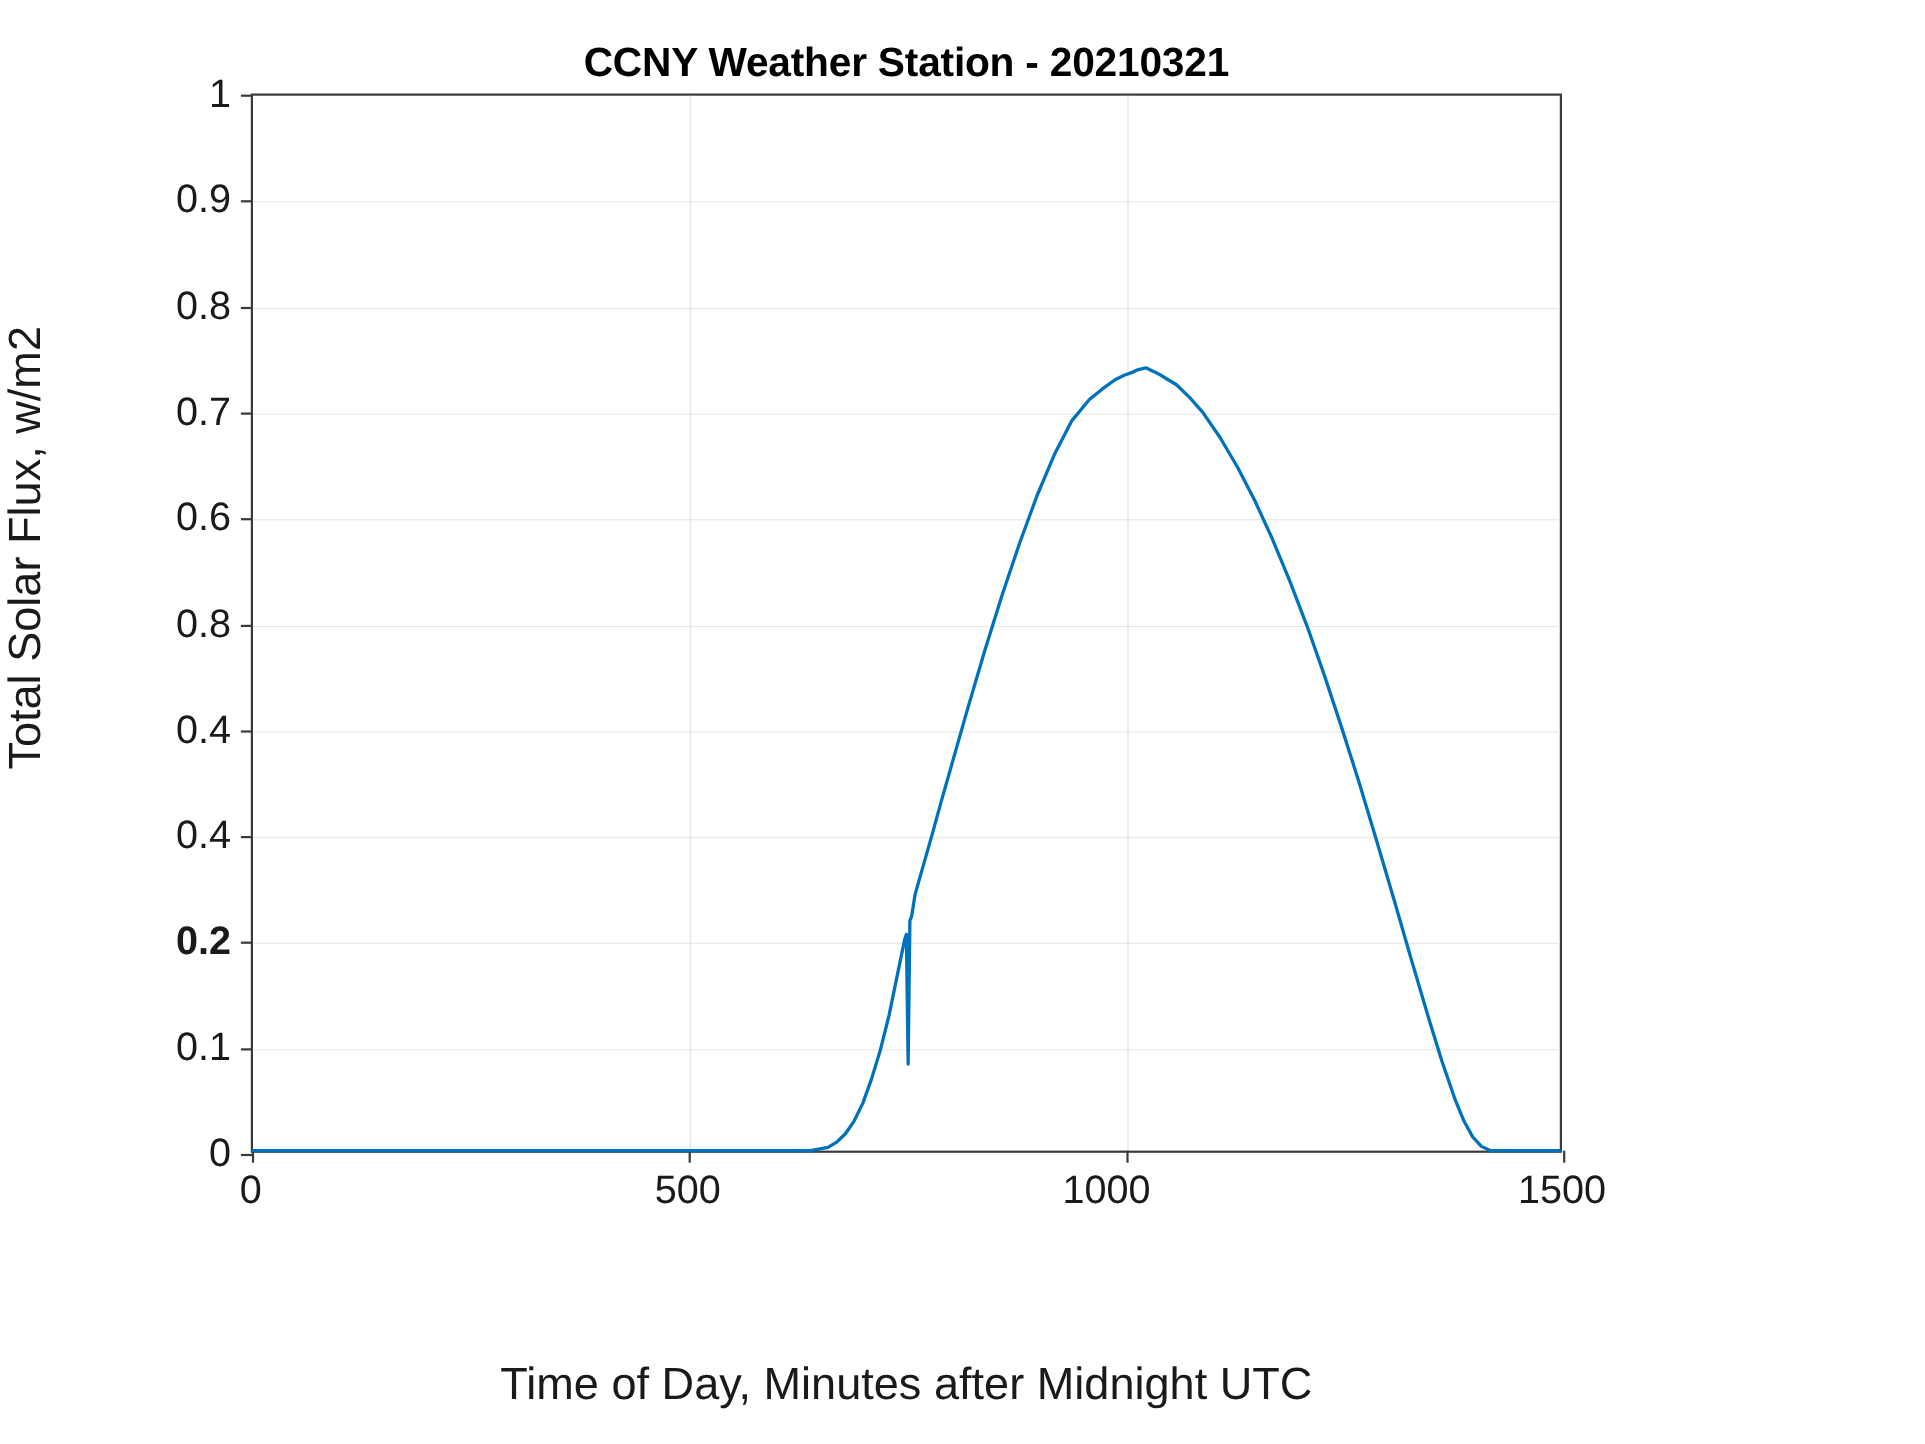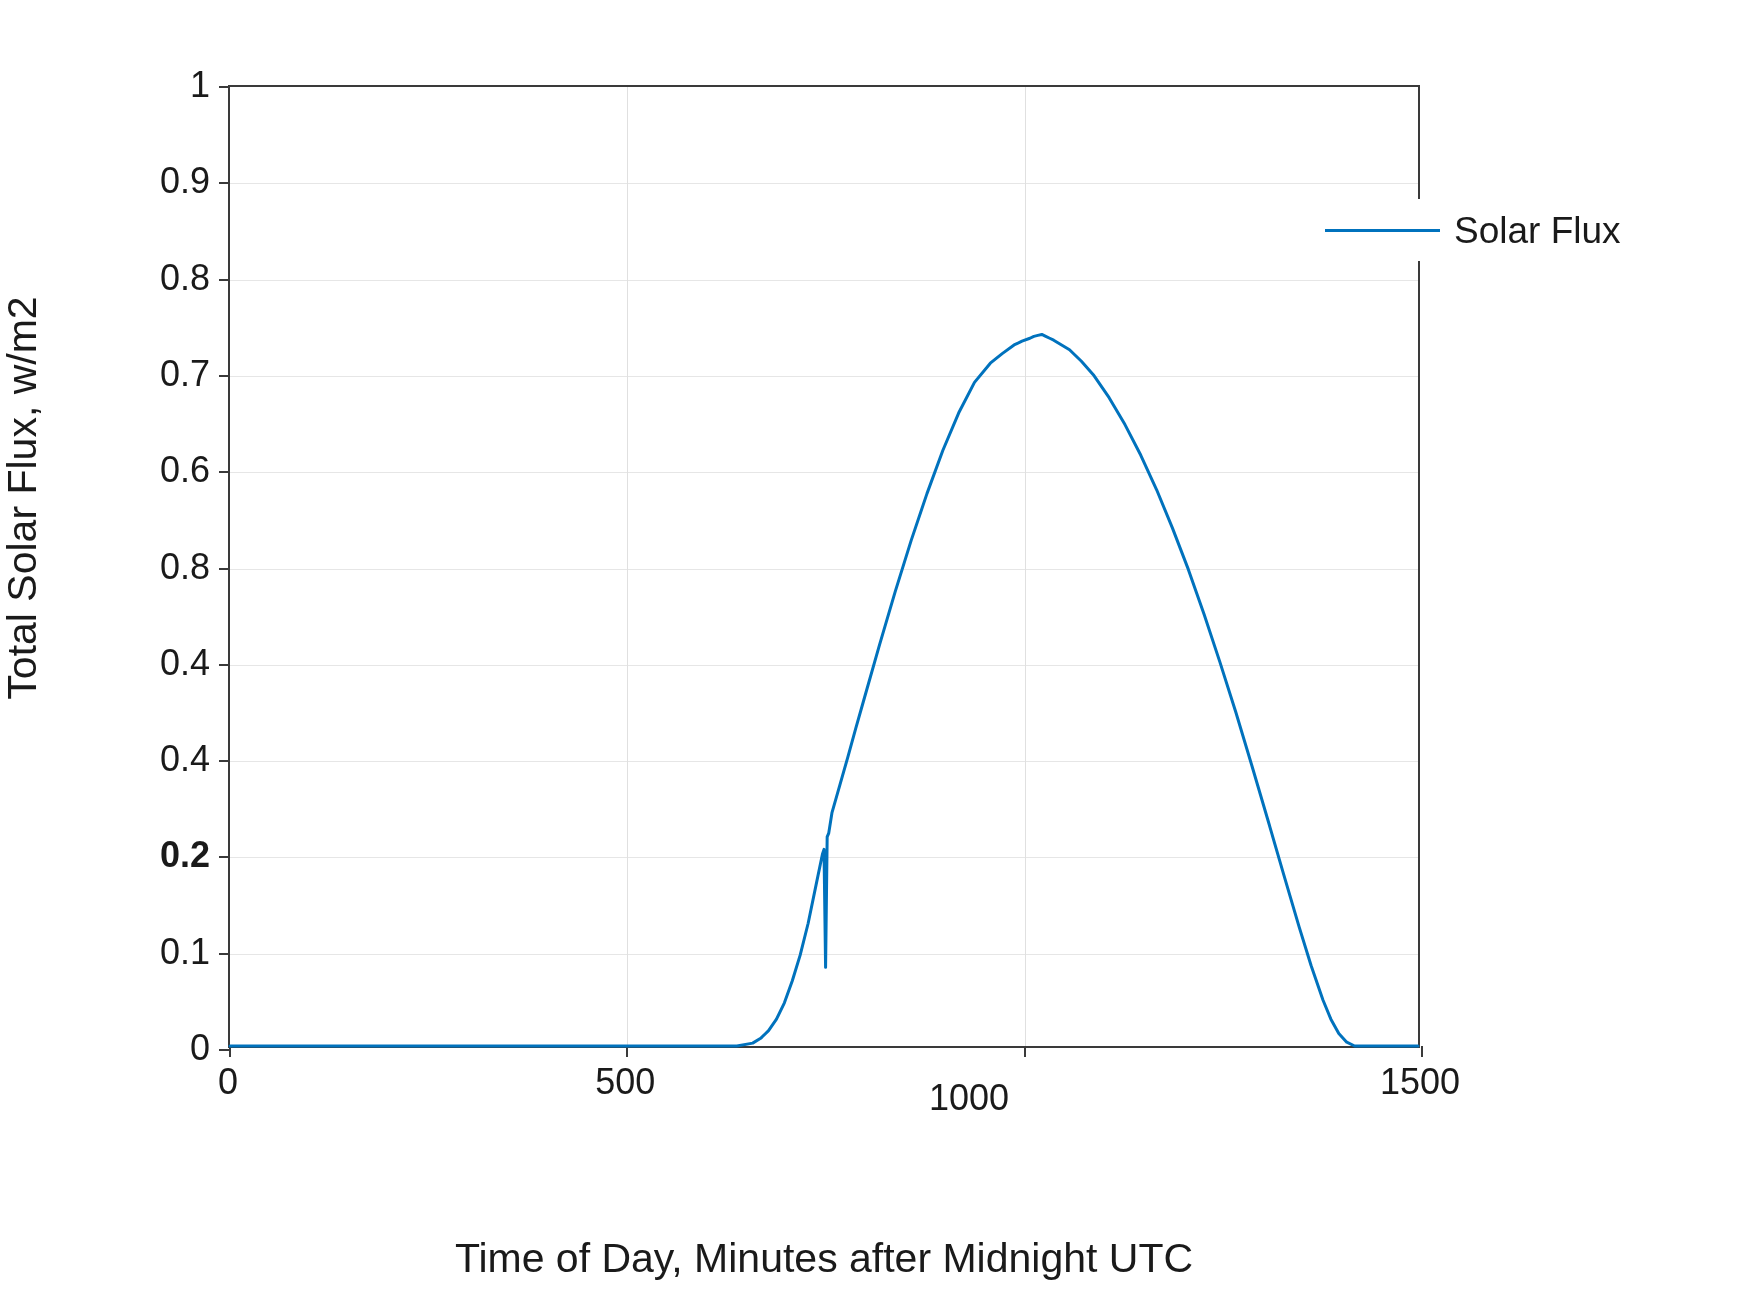--- a/index.html
+++ b/index.html
@@ -55,20 +55,21 @@
     display:flex;align-items:center;gap:14px;background:#ffffff;
   }
   #legend-line-swatch{width:115px;height:0;border-top:3px solid #0072BD;}
   #legend-label{font-size:37px;color:#1a1a1a;line-height:1;white-space:nowrap;}
 </style>
 </head>
 <body>
 
 <div id="figure">
 
+  <div id="chart-title">CCNY Weather Station - 20210321</div>
 
   <div id="plot-area">
     <div id="gridlines-h">
         <div class="gridline-h" style="top: 866.7px;"></div>
         <div class="gridline-h" style="top: 770.4px;"></div>
         <div class="gridline-h" style="top: 674.1px;"></div>
         <div class="gridline-h" style="top: 577.8px;"></div>
         <div class="gridline-h" style="top: 481.5px;"></div>
         <div class="gridline-h" style="top: 385.2px;"></div>
         <div class="gridline-h" style="top: 288.9px;"></div>
@@ -96,43 +97,39 @@
         <div class="tickmark-x" style="left: -1px;"></div>
         <div class="tickmark-x" style="left: 396.333px;"></div>
         <div class="tickmark-x" style="left: 793.667px;"></div>
         <div class="tickmark-x" style="left: 1191px;"></div>
       </div>
 
     <svg id="series-svg" viewBox="0 0 1192 963" preserveAspectRatio="none">
       <polyline id="solar-flux-line" fill="none" stroke="#0072BD" stroke-width="3" stroke-linejoin="round" stroke-linecap="round" vector-effect="non-scaling-stroke" points="0.00,963.00 47.68,963.00 95.36,963.00 143.04,963.00 190.72,963.00 238.40,963.00 286.08,963.00 333.76,963.00 381.44,963.00 429.12,963.00 476.80,963.00 508.59,963.00 524.48,960.11 532.43,955.30 540.37,947.59 548.32,936.04 556.27,919.66 564.21,897.52 572.16,871.51 580.11,839.74 588.05,801.22 594.41,770.40 596.00,765.59 597.59,884.03 599.18,753.07 600.77,749.21 603.95,728.99 611.89,701.06 619.84,673.14 627.79,644.25 635.73,616.32 651.63,560.47 667.52,506.54 683.41,455.50 699.31,408.31 715.20,364.98 731.09,327.42 746.99,296.60 762.88,277.34 774.80,267.71 786.72,259.05 794.67,255.20 802.61,252.31 806.59,250.38 810.56,249.42 814.53,248.45 818.51,250.38 822.48,252.31 826.45,254.23 834.40,259.05 842.35,263.86 854.27,275.42 866.19,288.90 882.08,312.01 897.97,338.98 913.87,369.79 929.76,404.46 945.65,442.98 961.55,484.39 977.44,529.65 993.33,577.80 1009.23,627.88 1025.12,680.84 1041.01,734.77 1056.91,789.66 1072.80,843.59 1084.72,882.11 1096.64,916.78 1104.59,936.04 1112.53,950.48 1120.48,959.15 1128.43,963.00 1144.32,963.00 1168.16,963.00 1192.00,963.00"></polyline>
     </svg>
 
-    <div id="legend">
-      <span id="legend-line-swatch" style="border-top-color: rgb(0, 114, 189);"></span>
-      <span id="legend-label">Solar Flux</span>
-    </div>
   </div>
 
   <div id="ytick-labels">
       <div class="ytick-label" style="top: 1030px;">0</div>
       <div class="ytick-label" style="top: 933.7px;">0.1</div>
       <div class="ytick-label" style="top: 837.4px; font-weight: bold;">0.2</div>
       <div class="ytick-label" style="top: 741.1px;">0.4</div>
       <div class="ytick-label" style="top: 644.8px;">0.4</div>
       <div class="ytick-label" style="top: 548.5px;">0.8</div>
       <div class="ytick-label" style="top: 452.2px;">0.6</div>
       <div class="ytick-label" style="top: 355.9px;">0.7</div>
       <div class="ytick-label" style="top: 259.6px;">0.8</div>
       <div class="ytick-label" style="top: 163.3px;">0.9</div>
       <div class="ytick-label" style="top: 67px;">1</div>
     </div>
   <div id="xtick-labels">
       <div class="xtick-label" style="left: 148px;">0</div>
       <div class="xtick-label" style="left: 545.333px;">500</div>
-      <div class="xtick-label" style="left: 889px; margin-top: 16px;">1000</div>
+      <div class="xtick-label" style="left: 926px;">1000</div>
       <div class="xtick-label" style="left: 1340px;">1500</div>
     </div>
 
   <div id="ylabel-wrap">
     <div id="y-axis-label">Total Solar Flux, w/m2</div>
   </div>
 
   <div id="x-axis-label">Time of Day, Minutes after Midnight UTC</div>
 
 </div>

